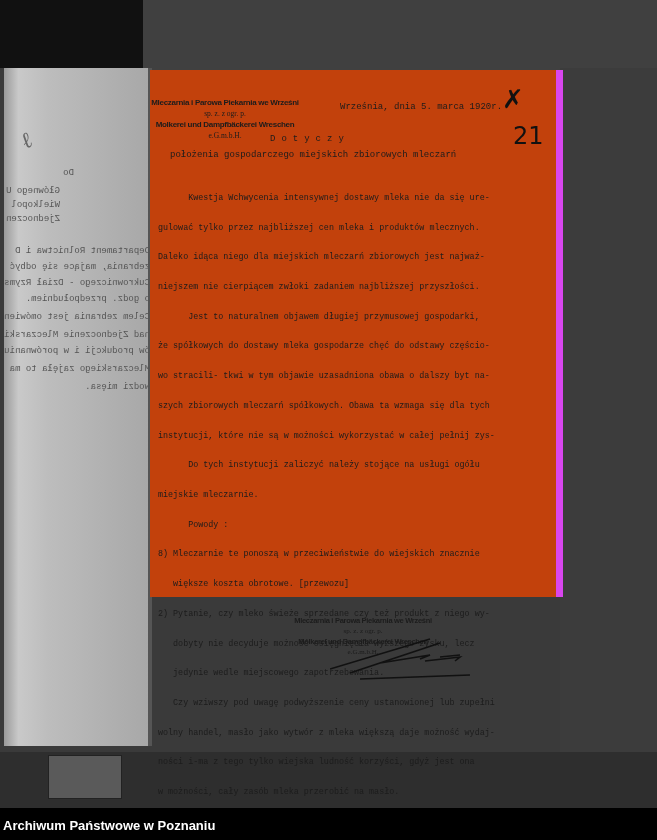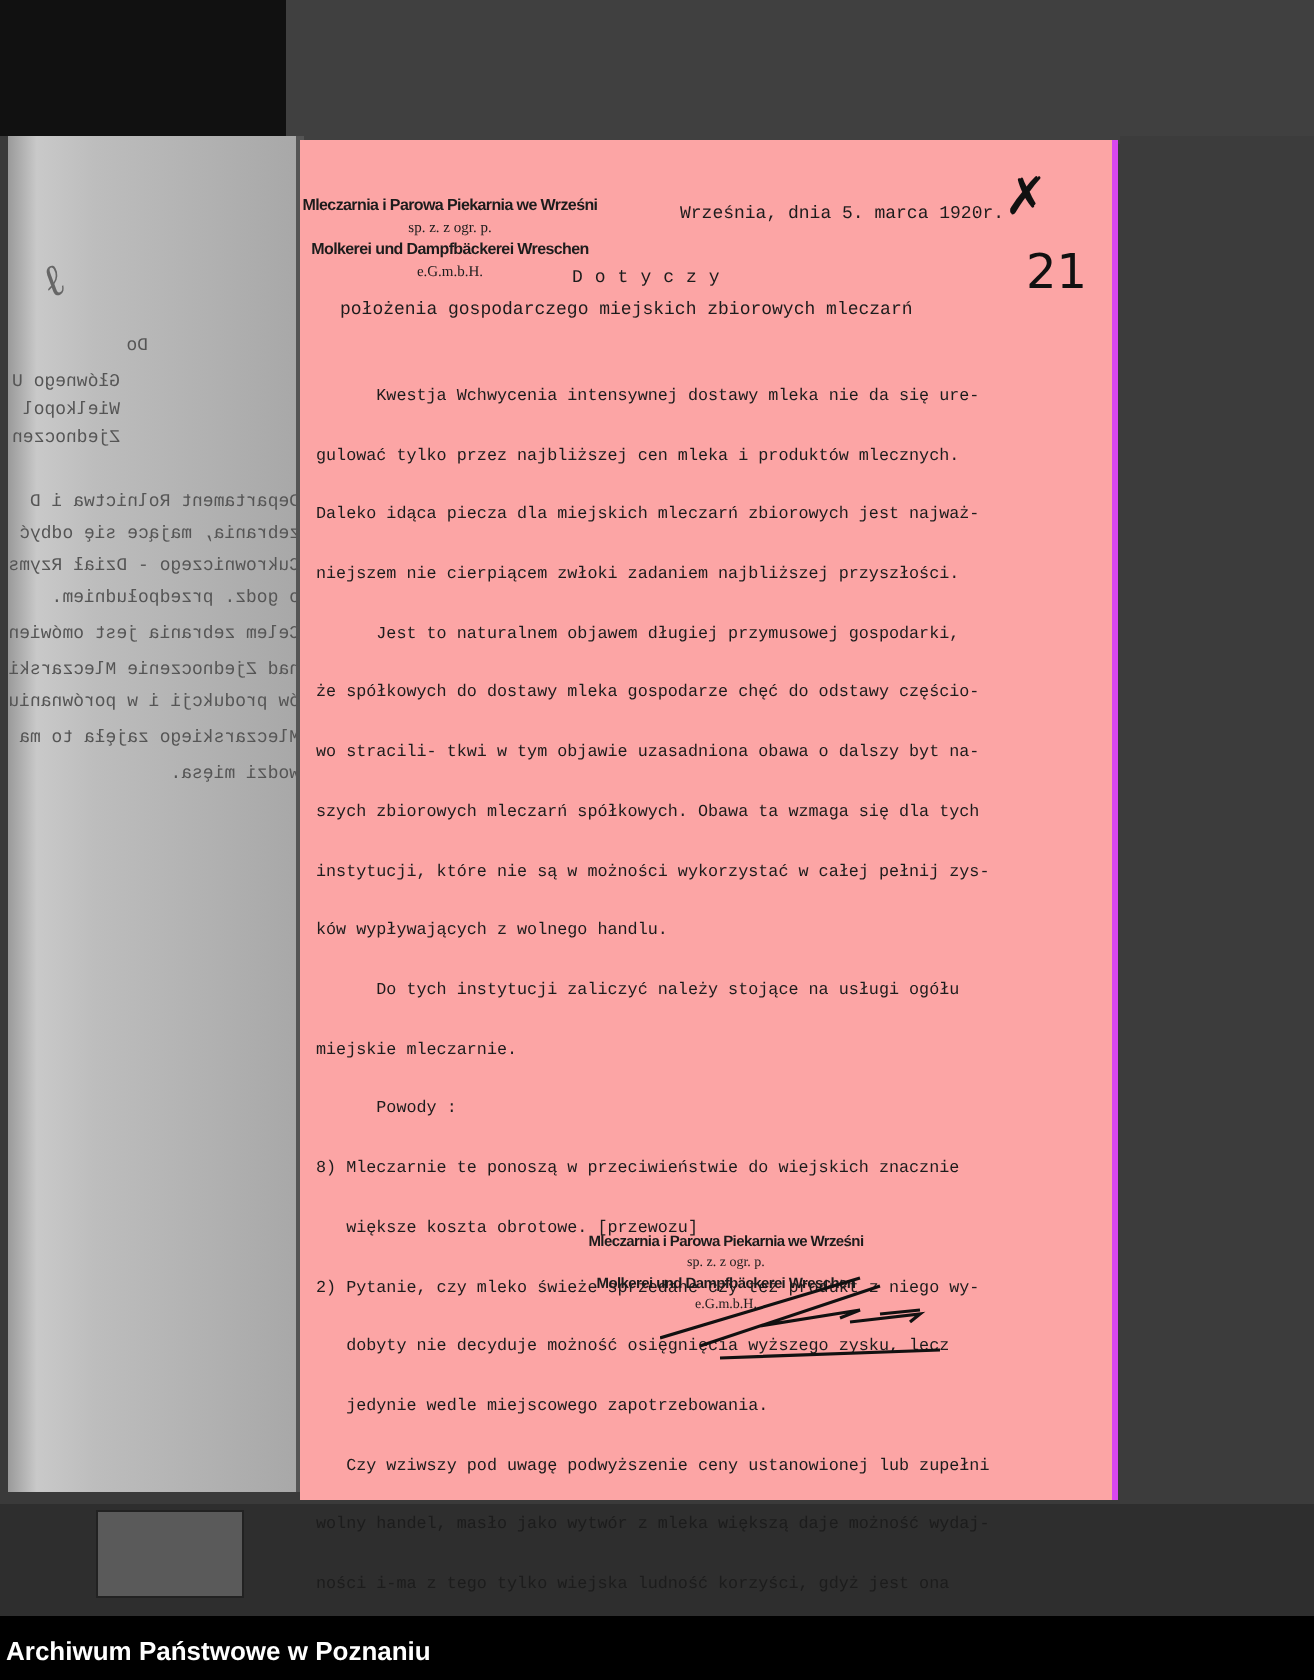--- a/index.html
+++ b/index.html
@@ -24,36 +24,36 @@
     border-right:4px solid #555;
     overflow:hidden;
   }
   .left-page .bleed {
     position:absolute; font-size:9px; color:#555; white-space:nowrap;
     transform:scaleX(-1); transform-origin:left top;
   }
   .left-page .scrawl { position:absolute; left:18px; top:60px; font-size:22px; color:#666; font-family:"DejaVu Serif", serif; font-style:italic; transform:rotate(-30deg); }
 
   .doc {
-    position:absolute; left:150px; top:70px; width:406px; height:680px;
-    background:#fca5a5;
-    border-right:3px solid #d946ef;
+    position:absolute; left:150px; top:70px; width:406px; height:527px;
+    background:#c2410c;
+    border-right:7px solid #d946ef;
     color:#1c1c1c;
   }
   .letterhead { position:absolute; left:0; top:28px; width:150px; text-align:center; font-family:"Liberation Sans", sans-serif; }
   .letterhead .l1 { font-size:8px; font-weight:bold; letter-spacing:-0.3px; }
   .letterhead .l2 { font-size:7.5px; margin-top:2px; font-family:"Liberation Serif", serif; }
   .letterhead .l3 { font-size:8px; font-weight:bold; margin-top:2px; letter-spacing:-0.3px; }
   .letterhead .l4 { font-size:7.5px; margin-top:2px; font-family:"Liberation Serif", serif; }
 
   .dateline { position:absolute; left:190px; top:32px; font-size:9px; }
   .mark-x { position:absolute; left:352px; top:14px; font-size:26px; color:#111; font-family:"DejaVu Sans", sans-serif; }
   .mark-num { position:absolute; left:363px; top:52px; font-size:24px; color:#111; font-family:"DejaVu Sans", sans-serif;text-align:right; }
 
-  .subject-label { position:absolute; left:136px; top:64px; font-size:9px; letter-spacing:6px; }
+  .subject-label { position:absolute; left:120px; top:64px; font-size:9px; letter-spacing:6px; }
   .subject { position:absolute; left:20px; top:80px; font-size:9px; }
 
   .body { position:absolute; left:8px; top:104px; width:392px; font-size:8.4px; line-height:9.9px; white-space:pre; }
 
   .stamp2 { position:absolute; left:138px; top:546px; width:150px; text-align:center; font-family:"Liberation Sans", sans-serif; }
   .stamp2 .l1 { font-size:7.5px; font-weight:bold; letter-spacing:-0.3px; }
   .stamp2 .l2 { font-size:7px; margin-top:2px; font-family:"Liberation Serif", serif; }
   .stamp2 .l3 { font-size:7.5px; font-weight:bold; margin-top:2px; letter-spacing:-0.3px; }
   .stamp2 .l4 { font-size:7px; margin-top:2px; font-family:"Liberation Serif", serif; }
   .signature { position:absolute; left:180px; top:565px; width:140px; height:45px; }
@@ -103,28 +103,27 @@
   <div class="dateline">Września, dnia 5. marca 1920r.</div>
   <div class="mark-x">✗</div>
   <div class="mark-num">21</div>
 
   <div class="subject-label">Dotyczy</div>
   <div class="subject">położenia gospodarczego miejskich zbiorowych mleczarń</div>
 
   <div class="body">
     <div>      Kwestja Wchwycenia intensywnej dostawy mleka nie da się ure-</div>
     <div>gulować tylko przez najbliższej cen mleka i produktów mlecznych.</div>
-    <div>Daleko idąca piecza dla miejskich mleczarń zbiorowych jest najważ-</div>
+    <div>Daleko idąca niego dla miejskich mleczarń zbiorowych jest najważ-</div>
     <div>niejszem nie cierpiącem zwłoki zadaniem najbliższej przyszłości.</div>
     <div>      Jest to naturalnem objawem długiej przymusowej gospodarki,</div>
     <div>że spółkowych do dostawy mleka gospodarze chęć do odstawy częścio-</div>
     <div>wo stracili- tkwi w tym objawie uzasadniona obawa o dalszy byt na-</div>
     <div>szych zbiorowych mleczarń spółkowych. Obawa ta wzmaga się dla tych</div>
     <div>instytucji, które nie są w możności wykorzystać w całej pełnij zys-</div>
-    <div>ków wypływających z wolnego handlu.</div>
     <div>      Do tych instytucji zaliczyć należy stojące na usługi ogółu</div>
     <div>miejskie mleczarnie.</div>
     <div>      Powody :</div>
     <div>8) Mleczarnie te ponoszą w przeciwieństwie do wiejskich znacznie</div>
     <div>   większe koszta obrotowe. [przewozu]</div>
     <div>2) Pytanie, czy mleko świeże sprzedane czy też produkt z niego wy-</div>
     <div>   dobyty nie decyduje możność osięgnięcia wyższego zysku, lecz</div>
     <div>   jedynie wedle miejscowego zapotrzebowania.</div>
     <div>   Czy wziwszy pod uwagę podwyższenie ceny ustanowionej lub zupełni</div>
     <div>wolny handel, masło jako wytwór z mleka większą daje możność wydaj-</div>

